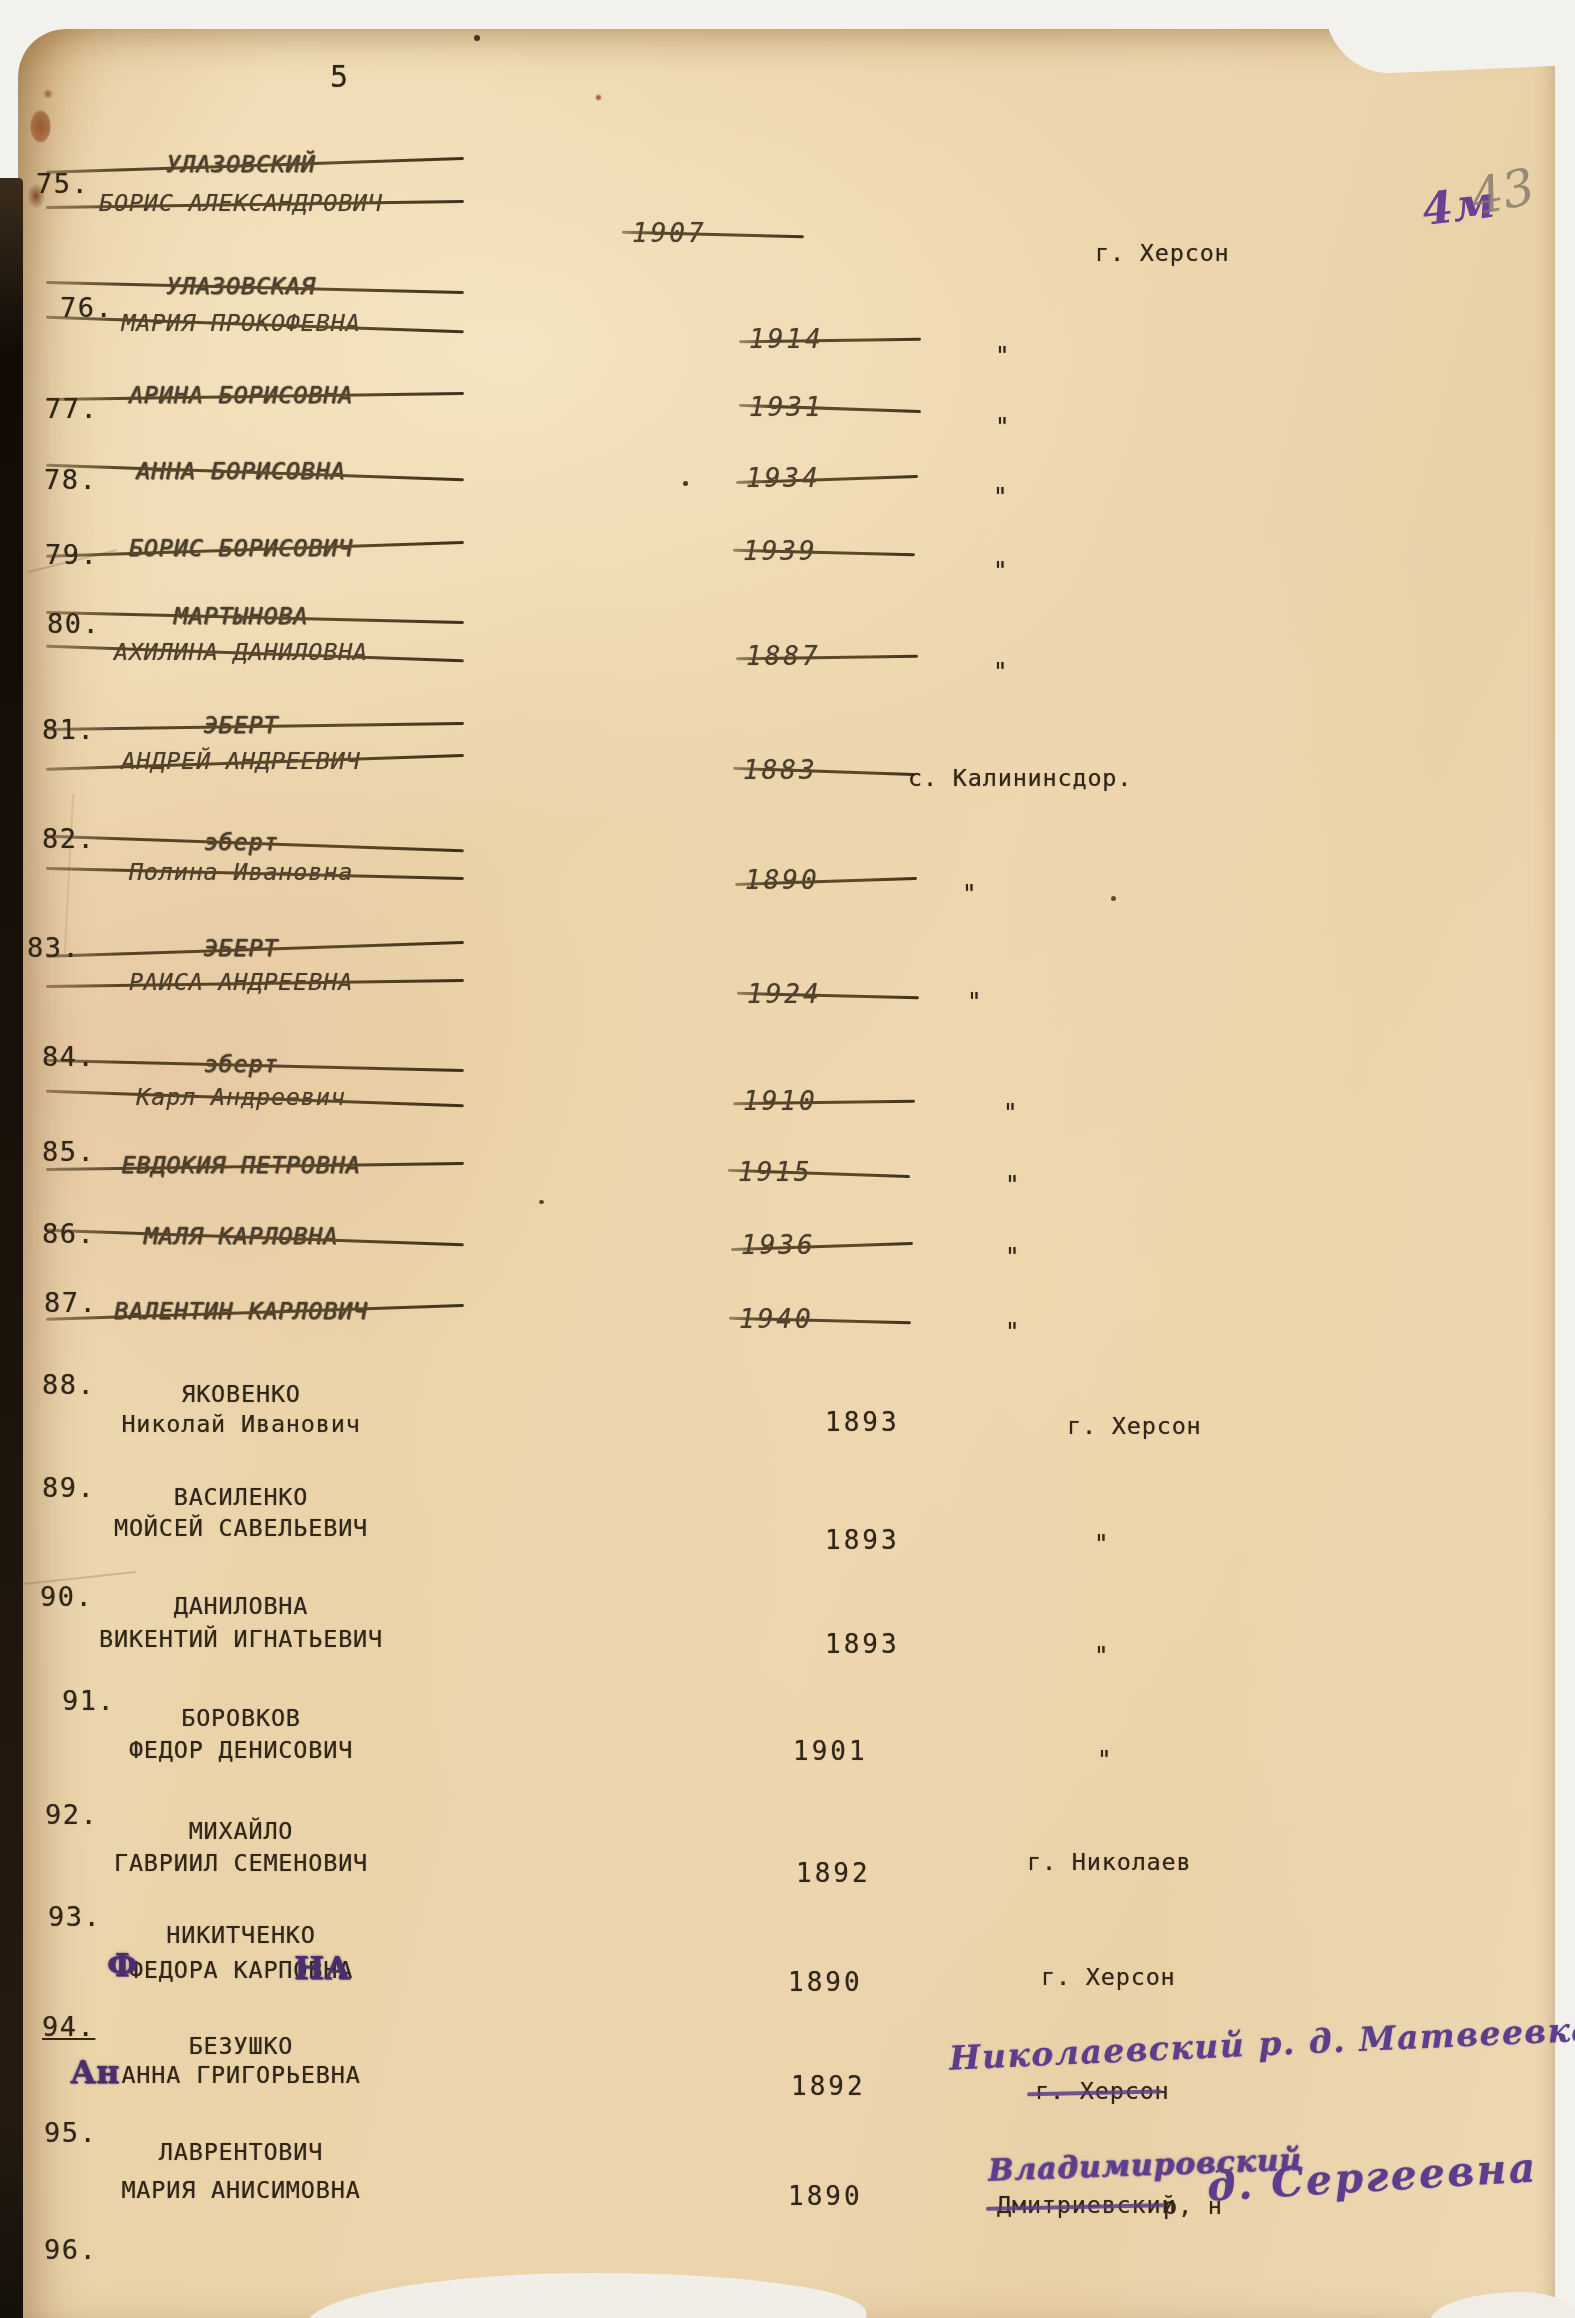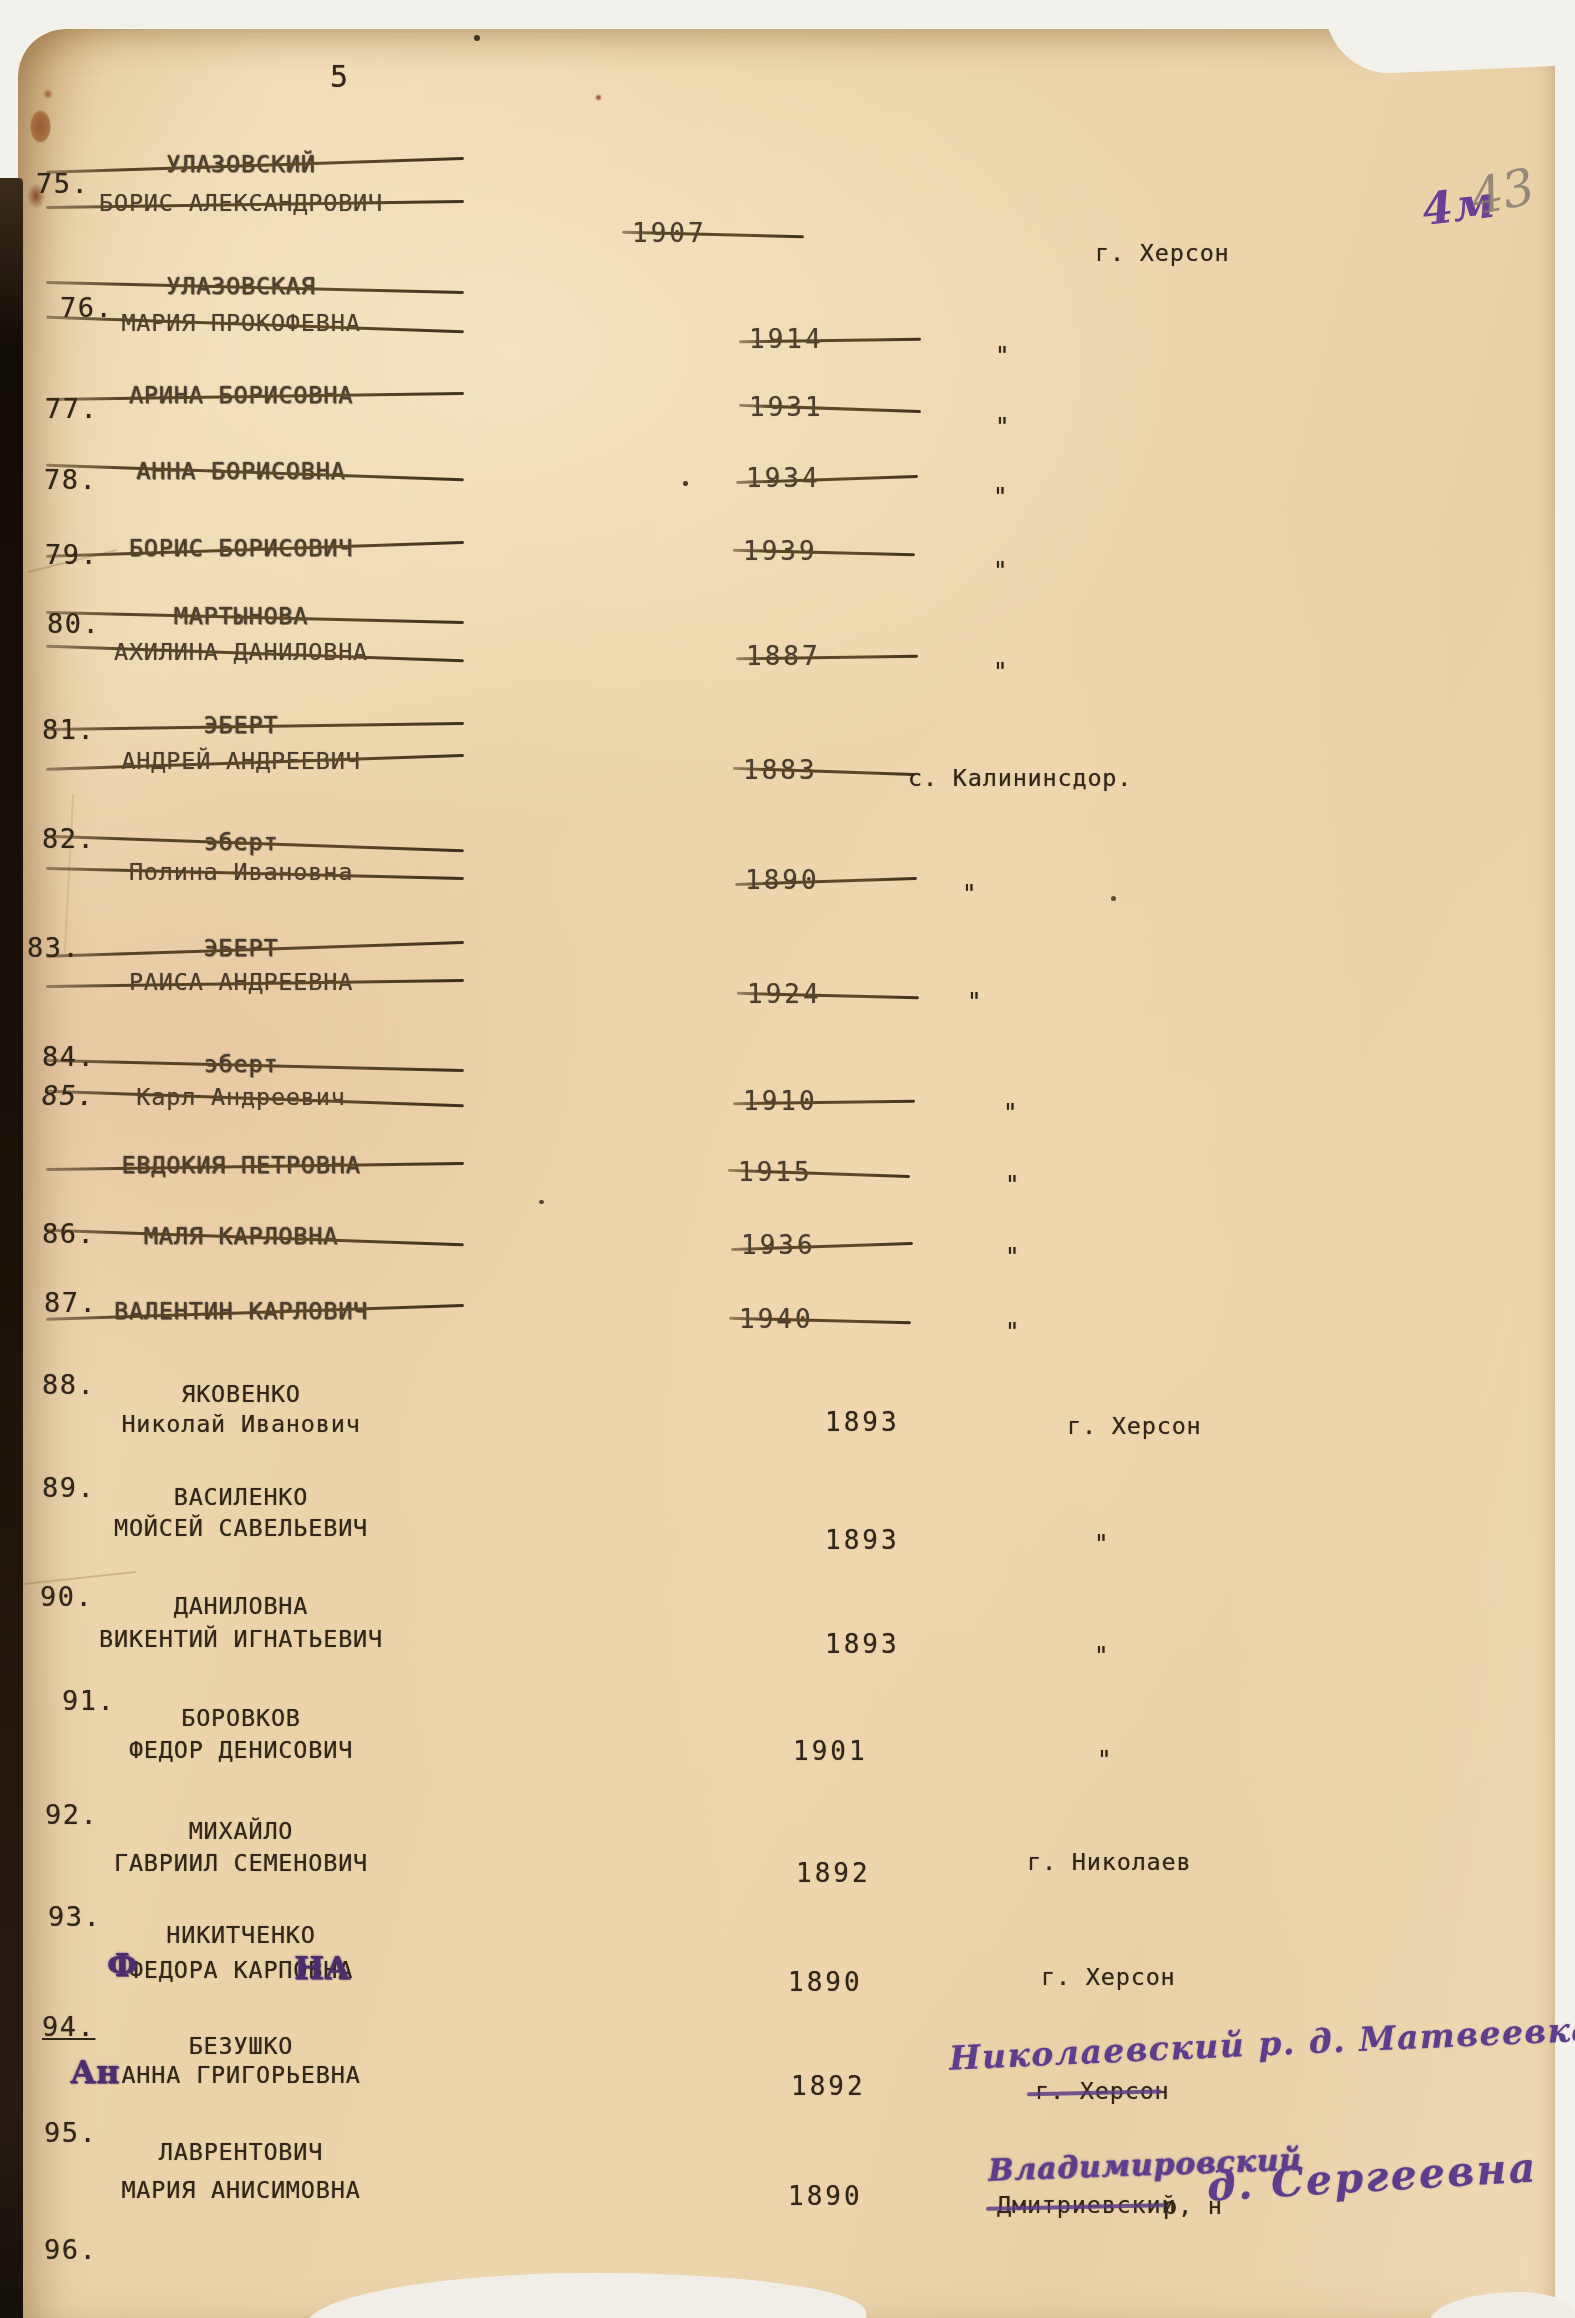--- a/index.html
+++ b/index.html
@@ -49,21 +49,21 @@
 
   .t{position:absolute;color:#30261a;white-space:nowrap;
      text-shadow:0 0 1px rgba(48,34,18,.6);}
   .pageno{font-size:30px;letter-spacing:1.5px;}
   .num{font-size:27px;letter-spacing:1.5px;}
   .name{font-size:23.5px;width:348px;text-align:center;letter-spacing:0.8px;}
   .year{font-size:26px;letter-spacing:3px;}
   .place{font-size:23.5px;letter-spacing:0.8px;}
   .ditto{font-size:24px;}
   .heavy{text-shadow:0 0 1.5px rgba(40,28,12,.95),0.8px 0.8px 0 rgba(40,28,12,.55);}
-  .fade{opacity:.86;}
+  .fade{opacity:.86;font-style:italic;}
 
   .st{}
   .st::after{content:"";position:absolute;left:-6%;right:-14%;top:50%;height:3px;border-radius:2.3px;
     background:linear-gradient(90deg,rgba(66,46,18,.55),#3e2c10 18%,#473312 72%,#241905 97%);
     transform:rotate(-1.4deg);}
   .sty::after{left:-14%;right:-130%;}
   .r0::after{transform:rotate(-1.9deg);}
   .r1::after{transform:rotate(1.4deg);}
   .r2::after{transform:rotate(-0.8deg);}
   .r3::after{transform:rotate(2deg);}
@@ -151,21 +151,21 @@
     <div class="t num" style="left: 27px; top: 932px;">83.</div>
     <div class="t name fade st heavy r0" style="left: 67px; top: 934px;">ЭБЕРТ</div>
     <div class="t name fade st r2" style="left: 67px; top: 968px;">РАИСА АНДРЕЕВНА</div>
     <div class="t year fade st sty r1" style="left: 747px; top: 979px;">1924</div>
     <div class="t ditto" style="left: 967px; top: 988px;">"</div>
     <div class="t num" style="left: 42px; top: 1041px;">84.</div>
     <div class="t name fade st heavy r1" style="left: 67px; top: 1050px;">эберт</div>
     <div class="t name fade st r3" style="left: 67px; top: 1083px;">Карл Андреевич</div>
     <div class="t year fade st sty r2" style="left: 743px; top: 1086px;">1910</div>
     <div class="t ditto" style="left: 1003px; top: 1099px;">"</div>
-    <div class="t num" style="left: 42px; top: 1080px; font-style: italic;">85.</div>
+    <div class="t num" style="left: 42px; top: 1136px;">85.</div>
     <div class="t name fade st heavy r2" style="left: 67px; top: 1151px;">ЕВДОКИЯ ПЕТРОВНА</div>
     <div class="t year fade st sty r3" style="left: 738px; top: 1157px;">1915</div>
     <div class="t ditto" style="left: 1005px; top: 1171px;">"</div>
     <div class="t num" style="left: 42px; top: 1218px;">86.</div>
     <div class="t name fade st heavy r3" style="left: 67px; top: 1222px;">МАЛЯ КАРЛОВНА</div>
     <div class="t year fade st sty r0" style="left: 741px; top: 1230px;">1936</div>
     <div class="t ditto" style="left: 1005px; top: 1243px;">"</div>
     <div class="t num" style="left: 44px; top: 1287px;">87.</div>
     <div class="t name fade st heavy r0" style="left: 67px; top: 1297px;">ВАЛЕНТИН КАРЛОВИЧ</div>
     <div class="t year fade st sty r1" style="left: 739px; top: 1304px;">1940</div>

